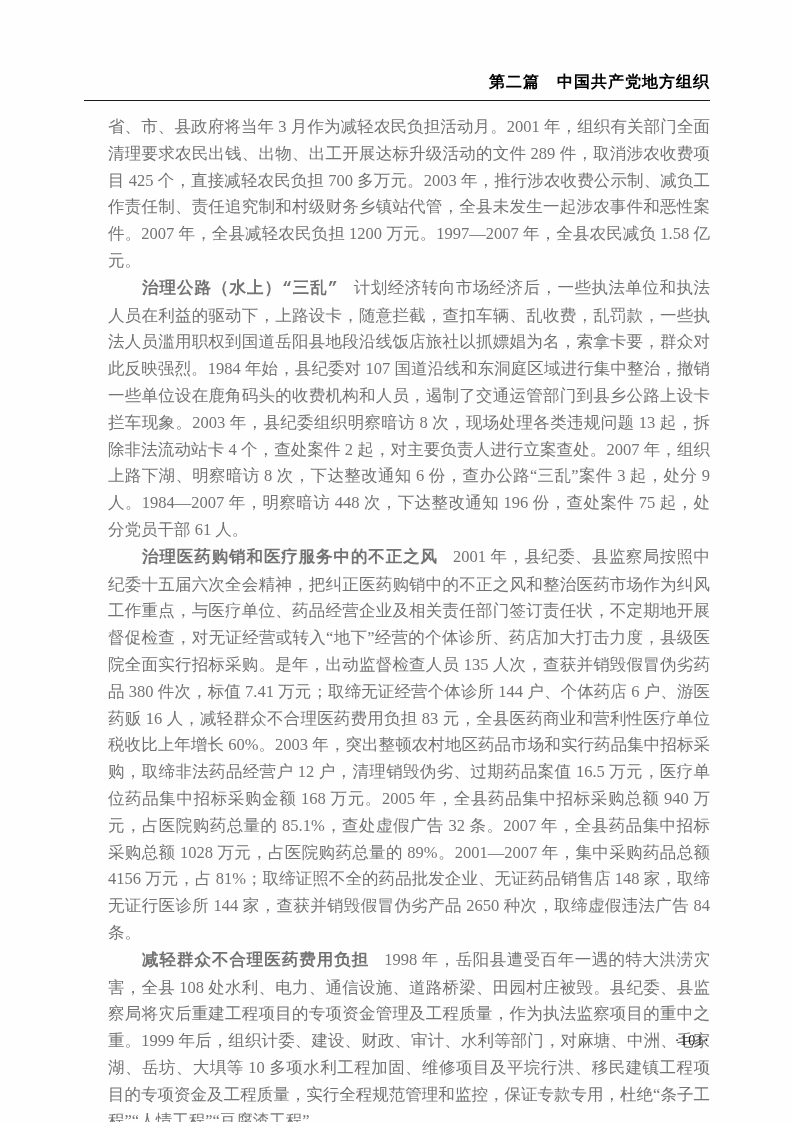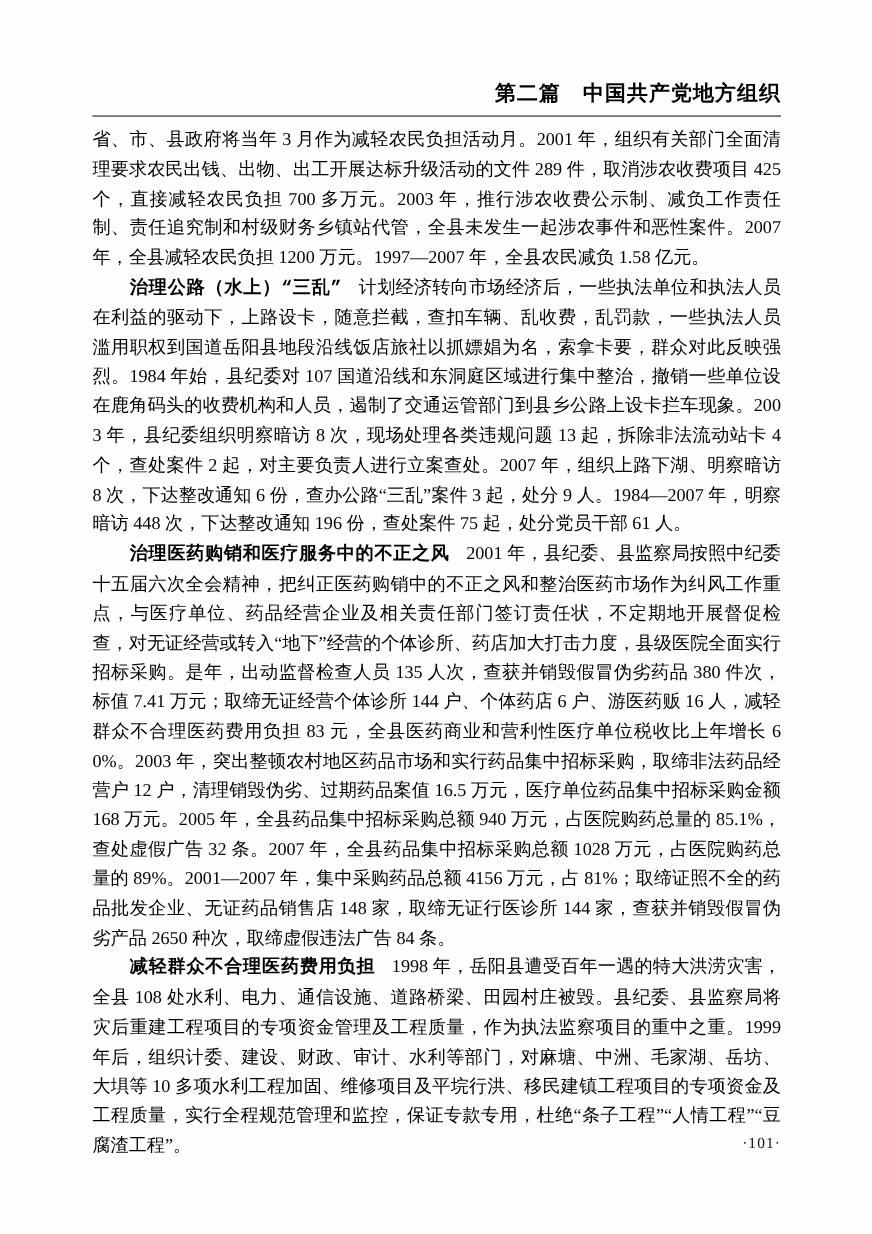--- a/index.html
+++ b/index.html
@@ -21,42 +21,43 @@
   .page-header {
     position: absolute;
     left: 84px;
     right: 83px;
     top: 72px;
   }
   .header-title {
     text-align: right;
     font-family: "Liberation Sans", "DejaVu Sans", sans-serif;
     font-weight: 700;
-    font-size: 19px;
+    font-size: 16px;
     letter-spacing: 1px;
     color: #000;
     margin-bottom: 7px;
   }
   .header-rule {
     border-top: 1.3px solid #1a1a1a;
     height: 0;
   }
   .page-body {
     position: absolute;
     left: 84px;
     top: 114px;
     width: 626px;
   }
   .para {
     font-size: 16.5px;
     line-height: 26.8px;
     text-align: justify;
     text-justify: inter-ideograph;
-    color: #000000;
+    color: #737373;
     word-break: break-all;
+    margin-left: 24px;
   }
   .para.indented { text-indent: 34px; }
   .para-heading {
     font-family: Liberation Mono, monospace;
     font-weight: 700;
     letter-spacing: 0.5px;
     padding-right: 15px;
   }
   .page-footer {
     position: absolute;

